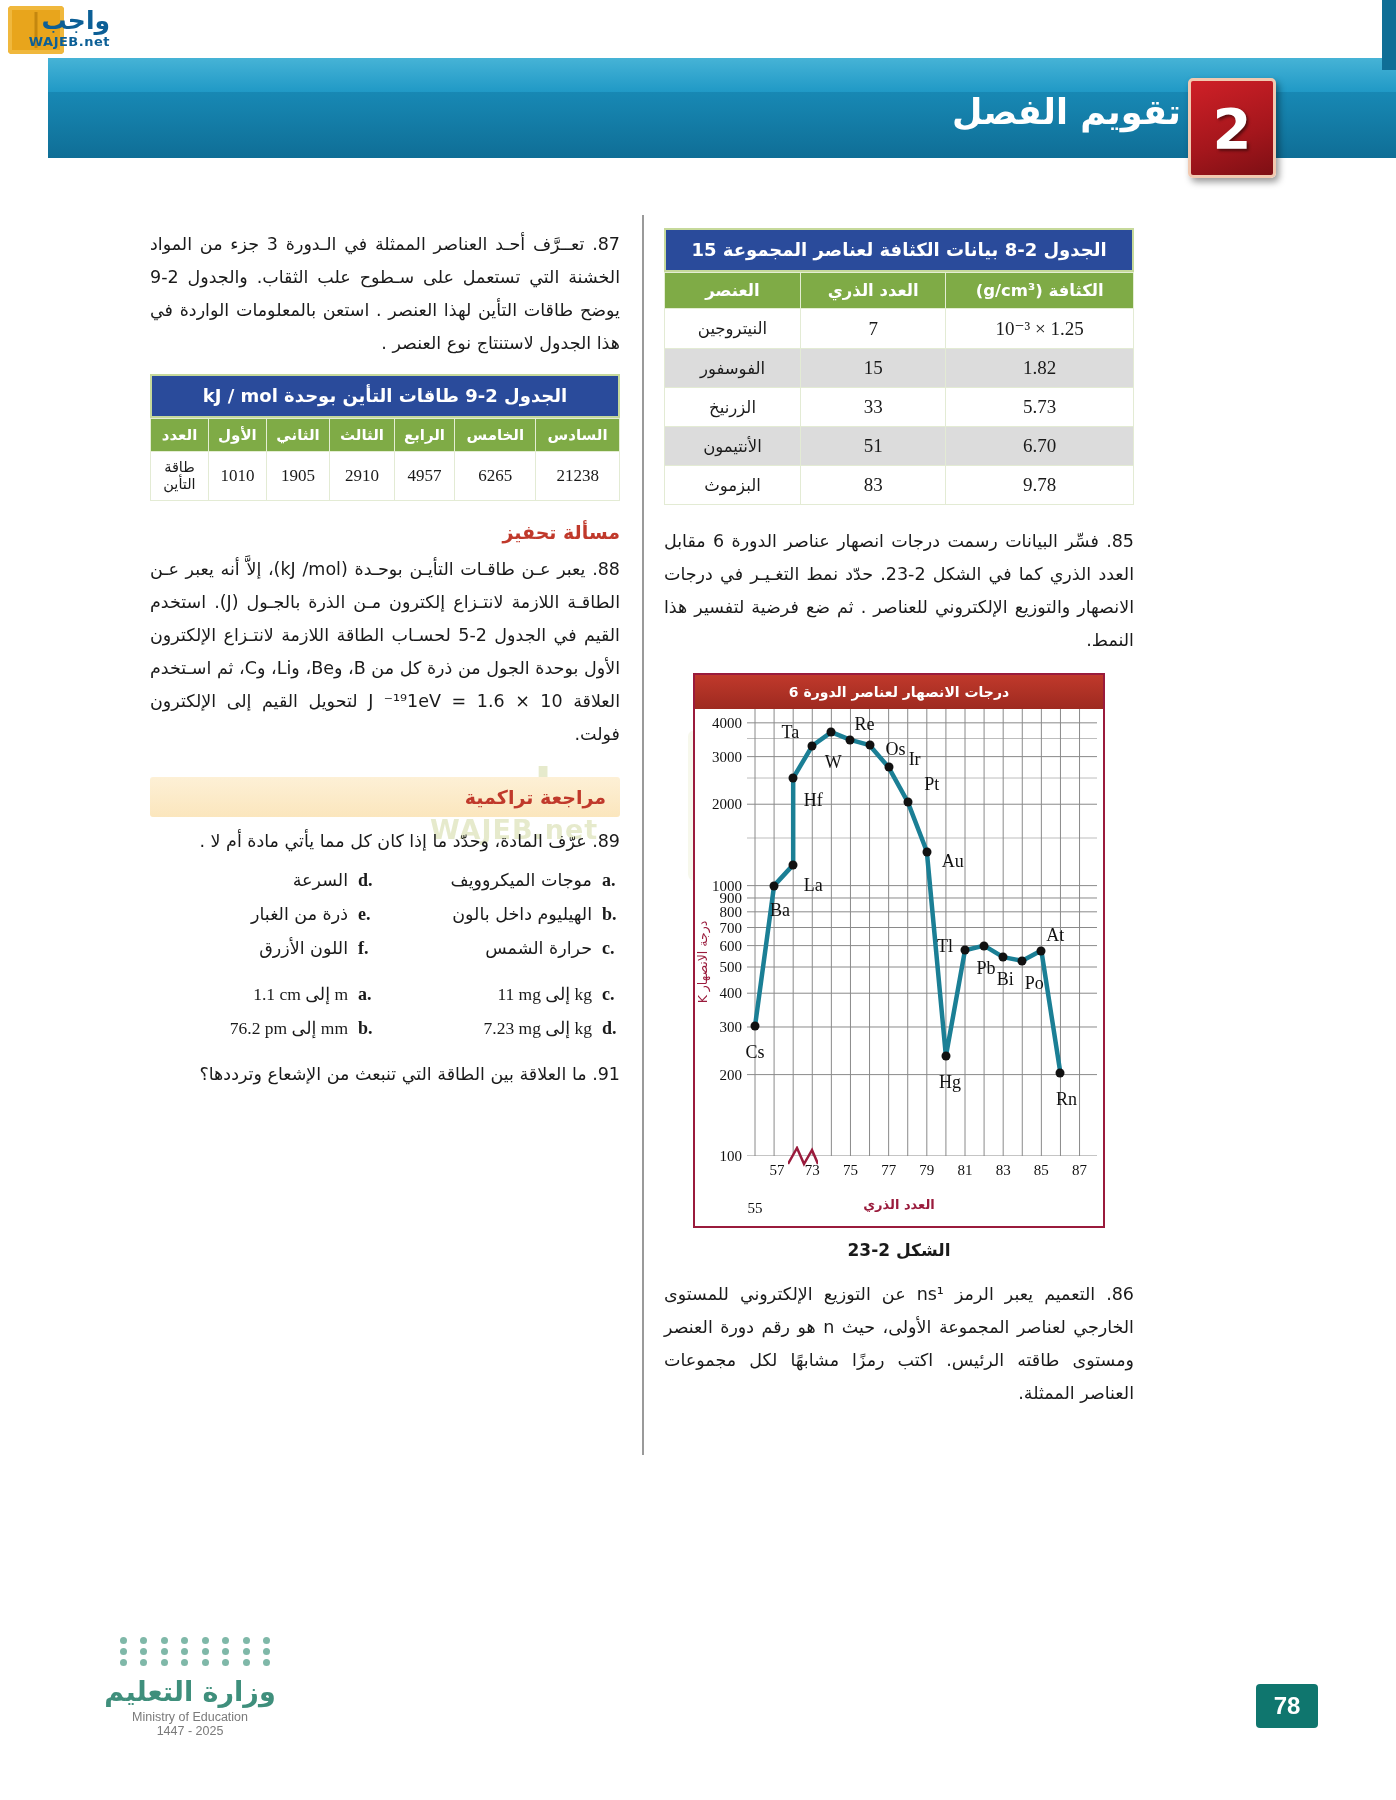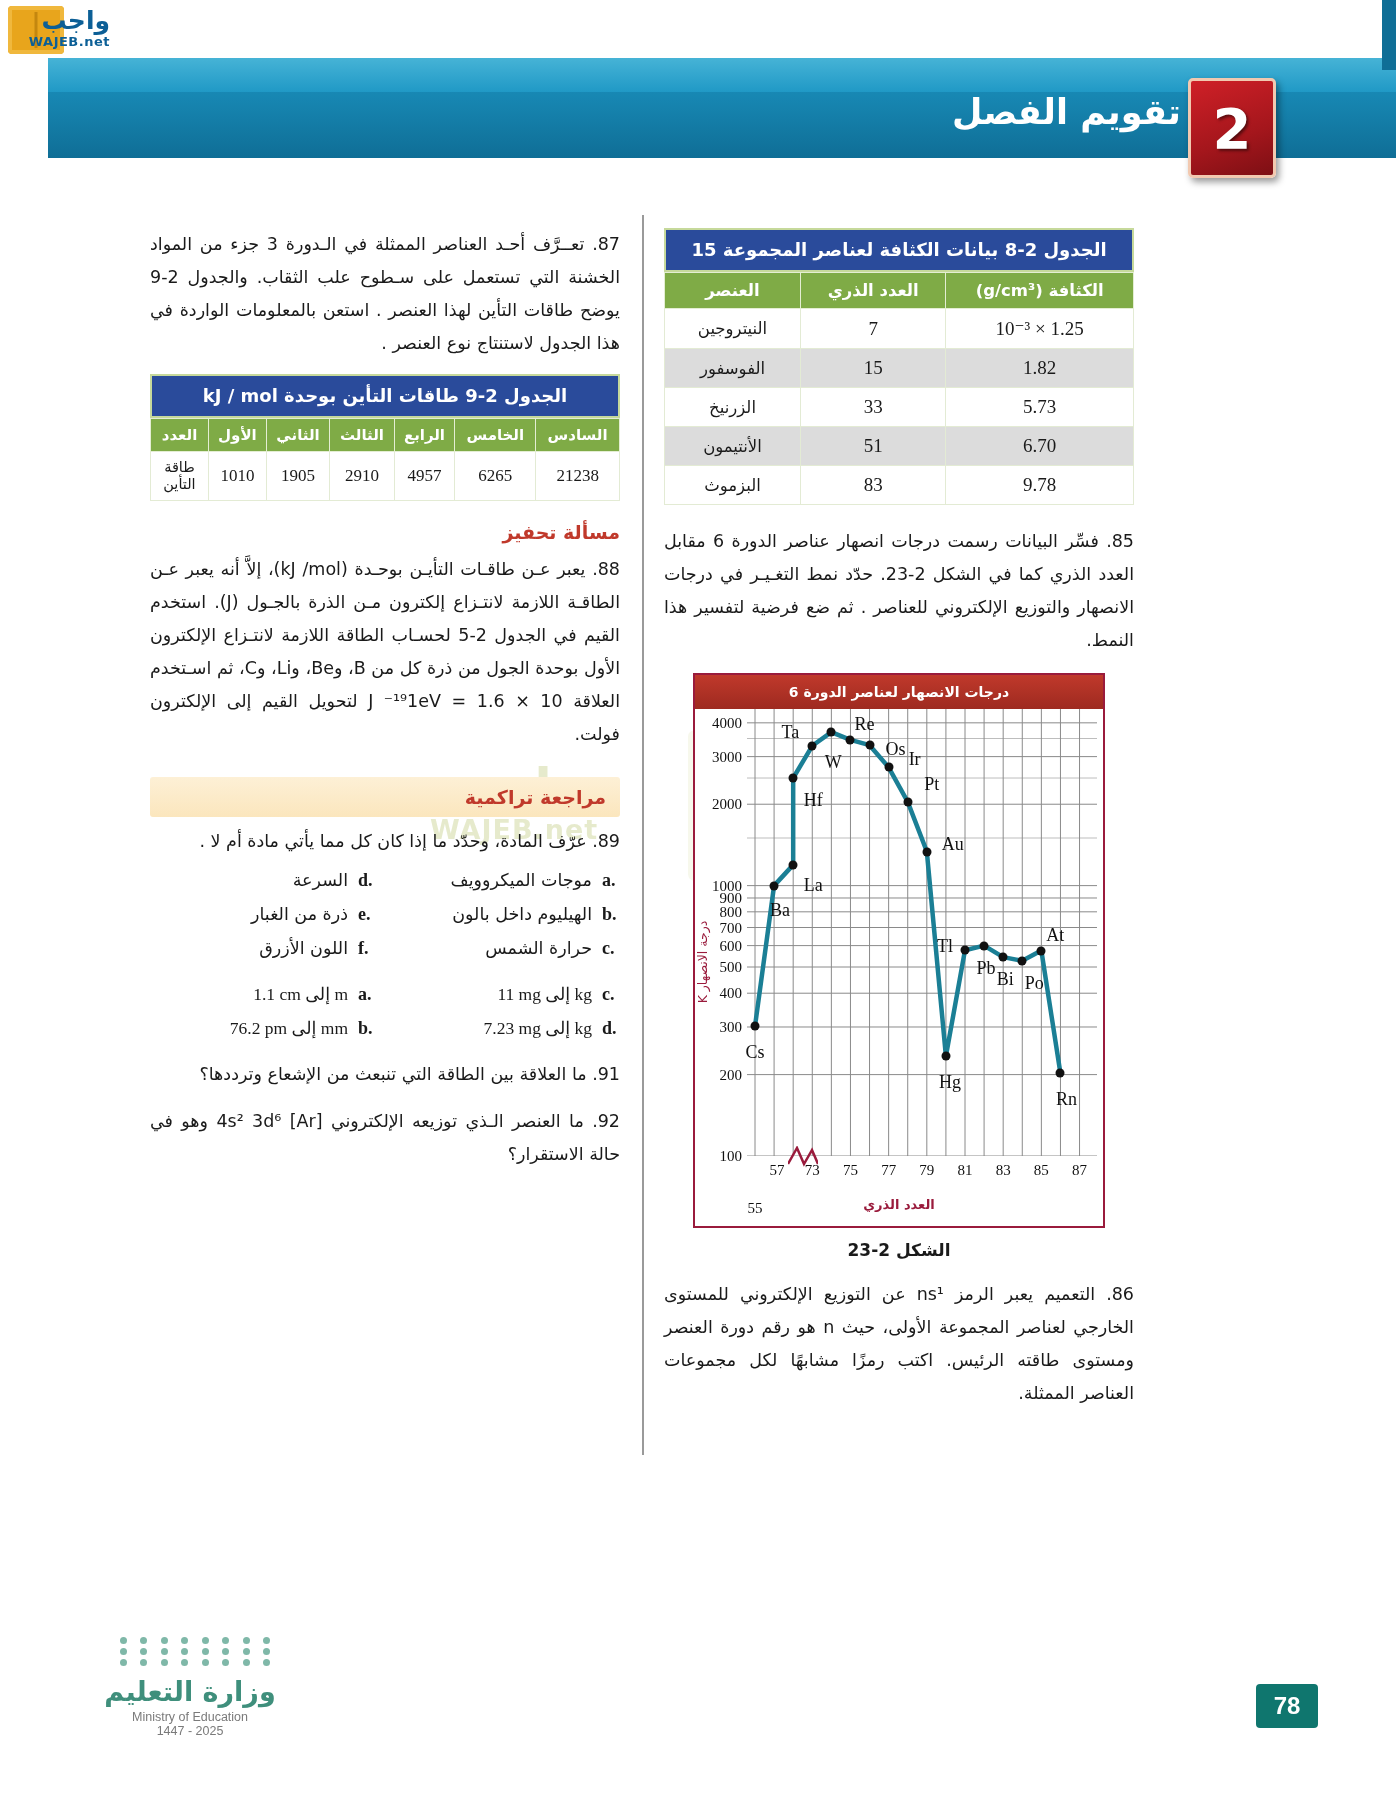--- a/index.html
+++ b/index.html
@@ -375,21 +375,21 @@
             <div class="dlabel" style="left: 86.3636px; top: 53.1442px;">W</div>
             <div class="dot" style="left: 103.455px; top: 30.8945px; background: rgb(17, 17, 17);"></div>
             <div class="dlabel" style="left: 117.455px; top: 14.8945px;">Re</div>
             <div class="dot" style="left: 122.545px; top: 36.2069px; background: rgb(17, 17, 17);"></div>
             <div class="dlabel" style="left: 148.545px; top: 40.2069px;">Os</div>
             <div class="dot" style="left: 141.636px; top: 58.3px; background: rgb(17, 17, 17);"></div>
             <div class="dlabel" style="left: 167.636px; top: 50.3px;">Ir</div>
             <div class="dot" style="left: 160.727px; top: 92.8412px; background: rgb(17, 17, 17);"></div>
             <div class="dlabel" style="left: 184.727px; top: 74.8412px;">Pt</div>
             <div class="dot" style="left: 179.818px; top: 142.514px; background: rgb(17, 17, 17);"></div>
-            <div class="dlabel" style="left: 205.818px; top: 135px; text-align: center;">Au</div>
+            <div class="dlabel" style="left: 205.818px; top: 152px; text-align: center;">Au</div>
             <div class="dot" style="left: 198.909px; top: 347.17px; background: rgb(17, 17, 17);"></div>
             <div class="dlabel" style="left: 202.909px; top: 373.17px;">Hg</div>
             <div class="dot" style="left: 218px; top: 241.191px; background: rgb(17, 17, 17);"></div>
             <div class="dlabel" style="left: 198px; top: 237.191px;">Tl</div>
             <div class="dot" style="left: 237.091px; top: 236.601px; background: rgb(17, 17, 17);"></div>
             <div class="dlabel" style="left: 239.091px; top: 258.601px;">Pb</div>
             <div class="dot" style="left: 256.182px; top: 248.107px; background: rgb(17, 17, 17);"></div>
             <div class="dlabel" style="left: 258.182px; top: 270.107px;">Bi</div>
             <div class="dot" style="left: 275.273px; top: 251.835px; background: rgb(17, 17, 17);"></div>
             <div class="dlabel" style="left: 287.273px; top: 273.835px;">Po</div>
@@ -490,21 +490,20 @@
         <span class="ltr">7.23 mg إلى kg</span>
       </div>
       <div class="opt">
         <span class="k">b.</span>
         <span class="ltr">76.2 pm إلى mm</span>
       </div>
     </div>
 
     <div class="q">91. ما العلاقة بين الطاقة التي تنبعث من الإشعاع وترددها؟</div>
 
-    <div class="q">92. ما العنصر الـذي توزيعه الإلكتروني [Ar] 4s² 3d⁶ وهو في حالة الاستقرار؟</div>
   </div>
 
   <div class="moe">
     <div class="moe-dots">
       <i></i>
         <i></i>
         <i></i>
         <i></i>
         <i></i>
         <i></i>

